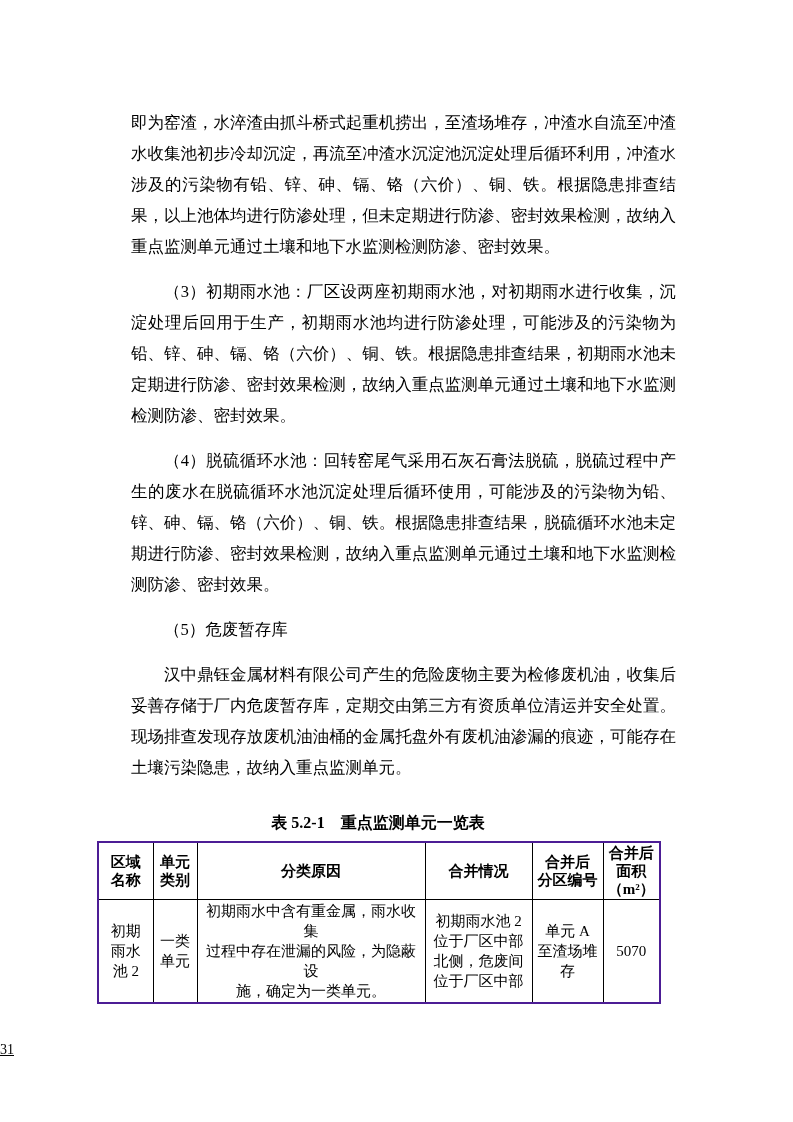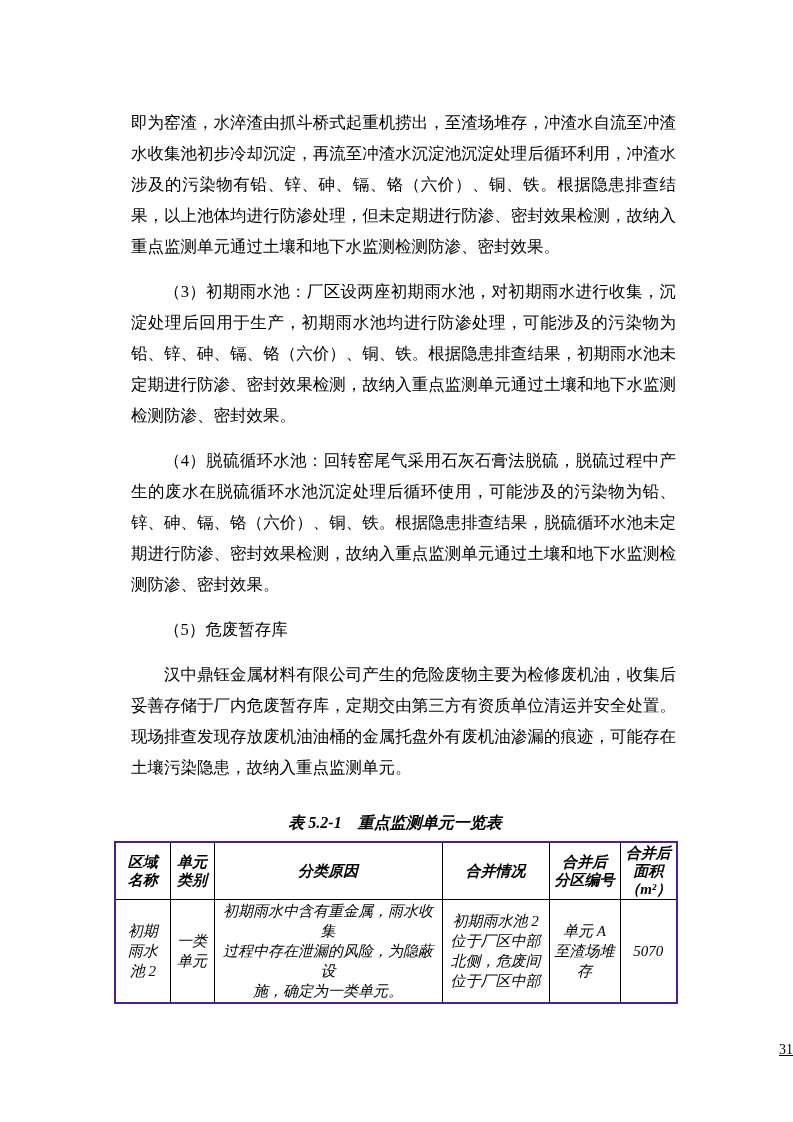--- a/index.html
+++ b/index.html
@@ -27,24 +27,23 @@
   }
   .para {
     margin: 14px;
     padding: 0;
   }
   .para.indent {
     text-indent: 2em;
   }
   .table-block {
     position: absolute;
-    left: 114px;
+    left: 97px;
     top: 813px;
     width: 562px;
-    font-style: italic;
   }
   .table-title {
     width: 100%;
     text-align: center;
     font-size: 16px;
     font-weight: bold;
     line-height: 20px;
     margin-bottom: 8px;
     white-space: pre;
   }
@@ -76,21 +75,21 @@
   table.units td {
     font-size: 15px;
     font-weight: normal;
     line-height: 20px;
   }
   .page-number {
     position: absolute;
     left: 0;
     top: 1041px;
     width: 100%;
-    text-align: right;
+    text-align: left;
     font-size: 14px;
     line-height: 18px;
     text-decoration: underline;
   }
 </style>
 </head>
 <body>
 
 <div class="page">
 

